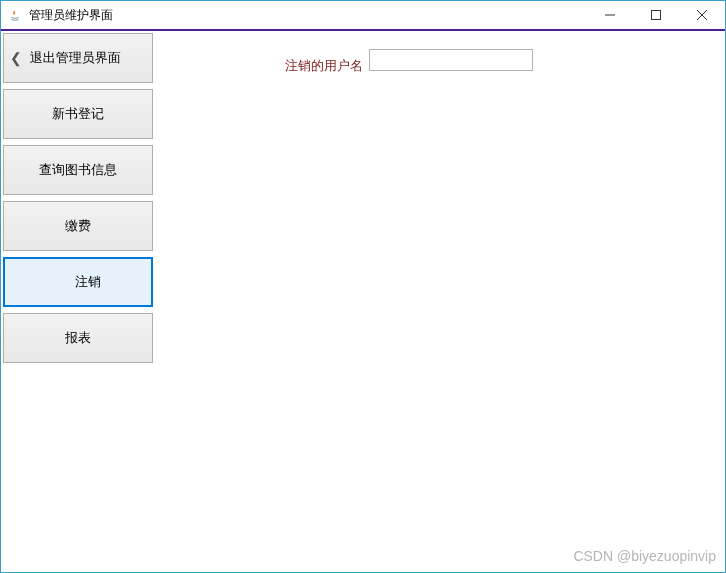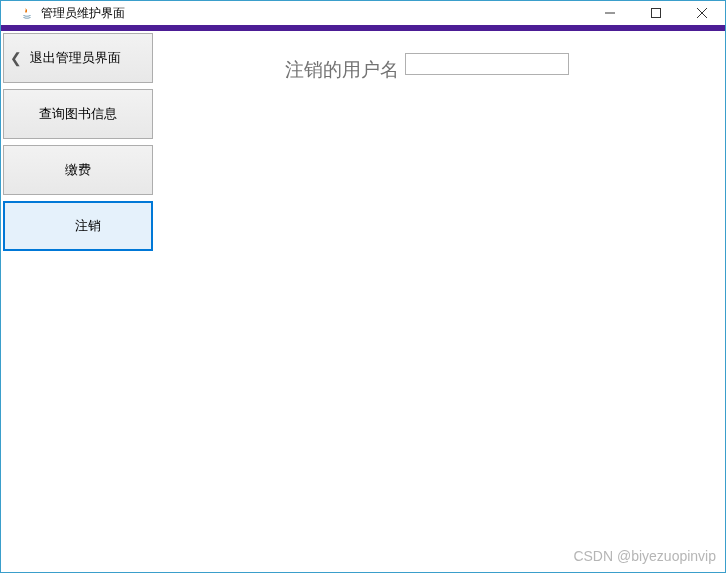--- a/index.html
+++ b/index.html
@@ -17,24 +17,24 @@
       height: 573px;
       border: 1px solid #3a9ecb;
       background: #fff;
       display: flex;
       flex-direction: column;
       position: relative;
     }
     .titlebar {
       height: 30px;
       background: #fff;
-      border-bottom: 6px solid #4c1d95;
-      display: flex;
-      align-items: center;
-      padding-left: 18px;
+      border-bottom: 2px solid #4c1d95;
+      display: flex;
+      align-items: center;
+      padding-left: 6px;
     }
     .titlebar-icon {
       width: 16px;
       height: 16px;
       margin-right: 6px;
       display: inline-flex;
       align-items: center;
       justify-content: center;
     }
     .titlebar-title {
@@ -102,22 +102,22 @@
     }
     .form-row {
       position: absolute;
       top: 14px;
       left: 130px;
       display: flex;
       align-items: center;
       gap: 6px;
     }
     .form-label {
-      font-size: 19px;
-      color: #737373;
+      font-size: 13px;
+      color: #7f1d1d;
       margin-top: 12px;
     }
     .form-input {
       width: 164px;
       height: 22px;
       border: 1px solid #b0b0b0;
       background: #fff;
       padding: 0 4px;
       font-family: inherit;
       font-size: 12px;
@@ -171,27 +171,33 @@
     </div>
   </div>
 
   <div class="content">
     <div class="sidebar">
       <button class="nav-btn with-back">
         <span class="back-chevron">❮</span>
         <span>退出管理员界面</span>
       </button>
       <button class="nav-btn">
+        <span>新书登记</span>
+      </button>
+      <button class="nav-btn">
         <span>查询图书信息</span>
       </button>
       <button class="nav-btn">
         <span>缴费</span>
       </button>
       <button class="nav-btn selected">
         <span>注销</span>
+      </button>
+      <button class="nav-btn">
+        <span>报表</span>
       </button>
     </div>
 
     <div class="main-panel">
       <div class="form-row">
         <span class="form-label">注销的用户名</span>
         <input class="form-input" type="text" value="" style="">
       </div>
     </div>
 

